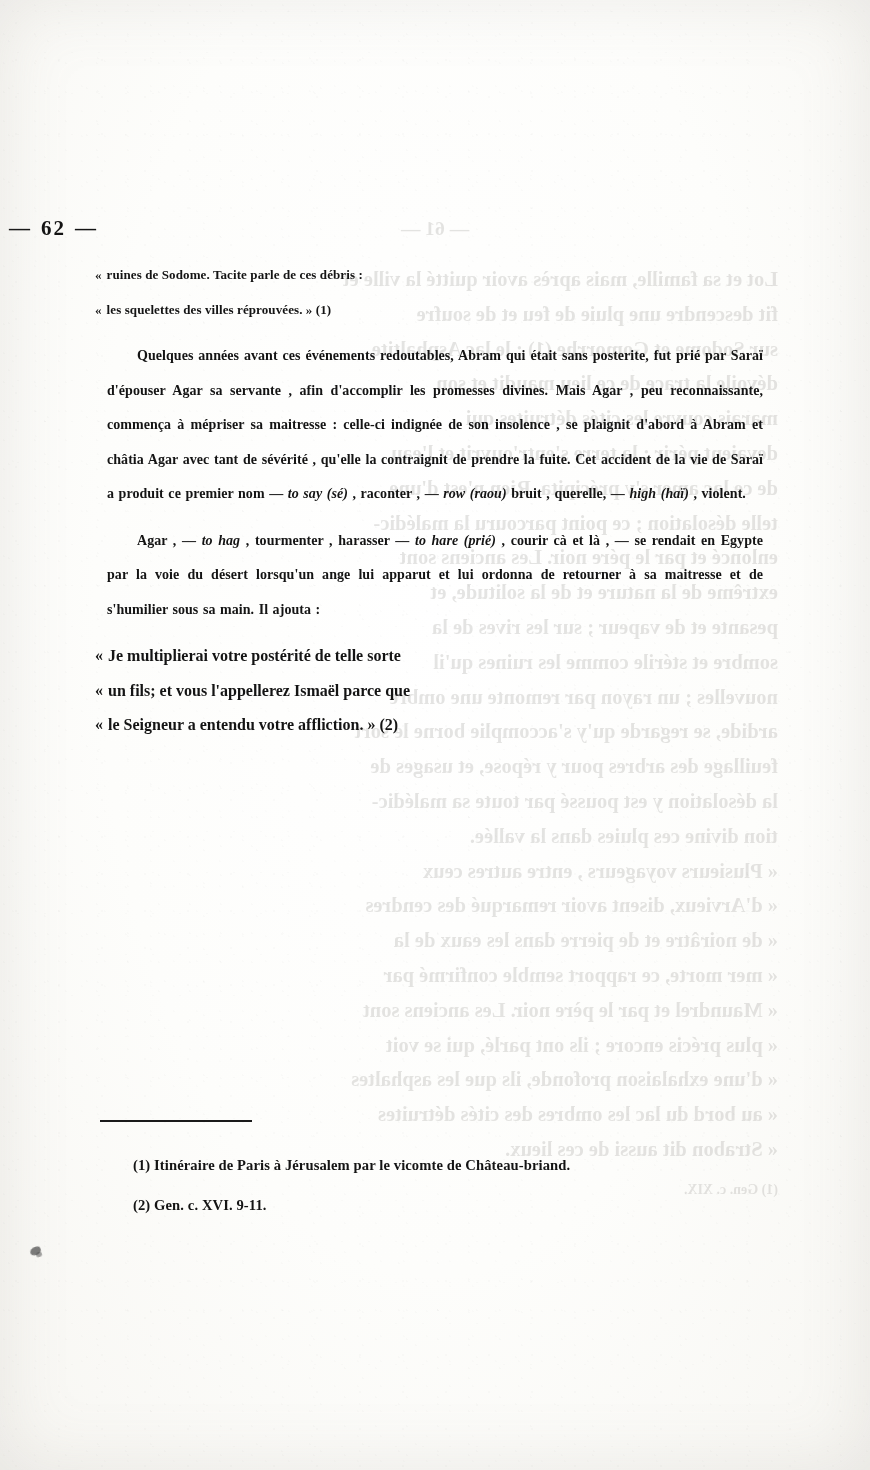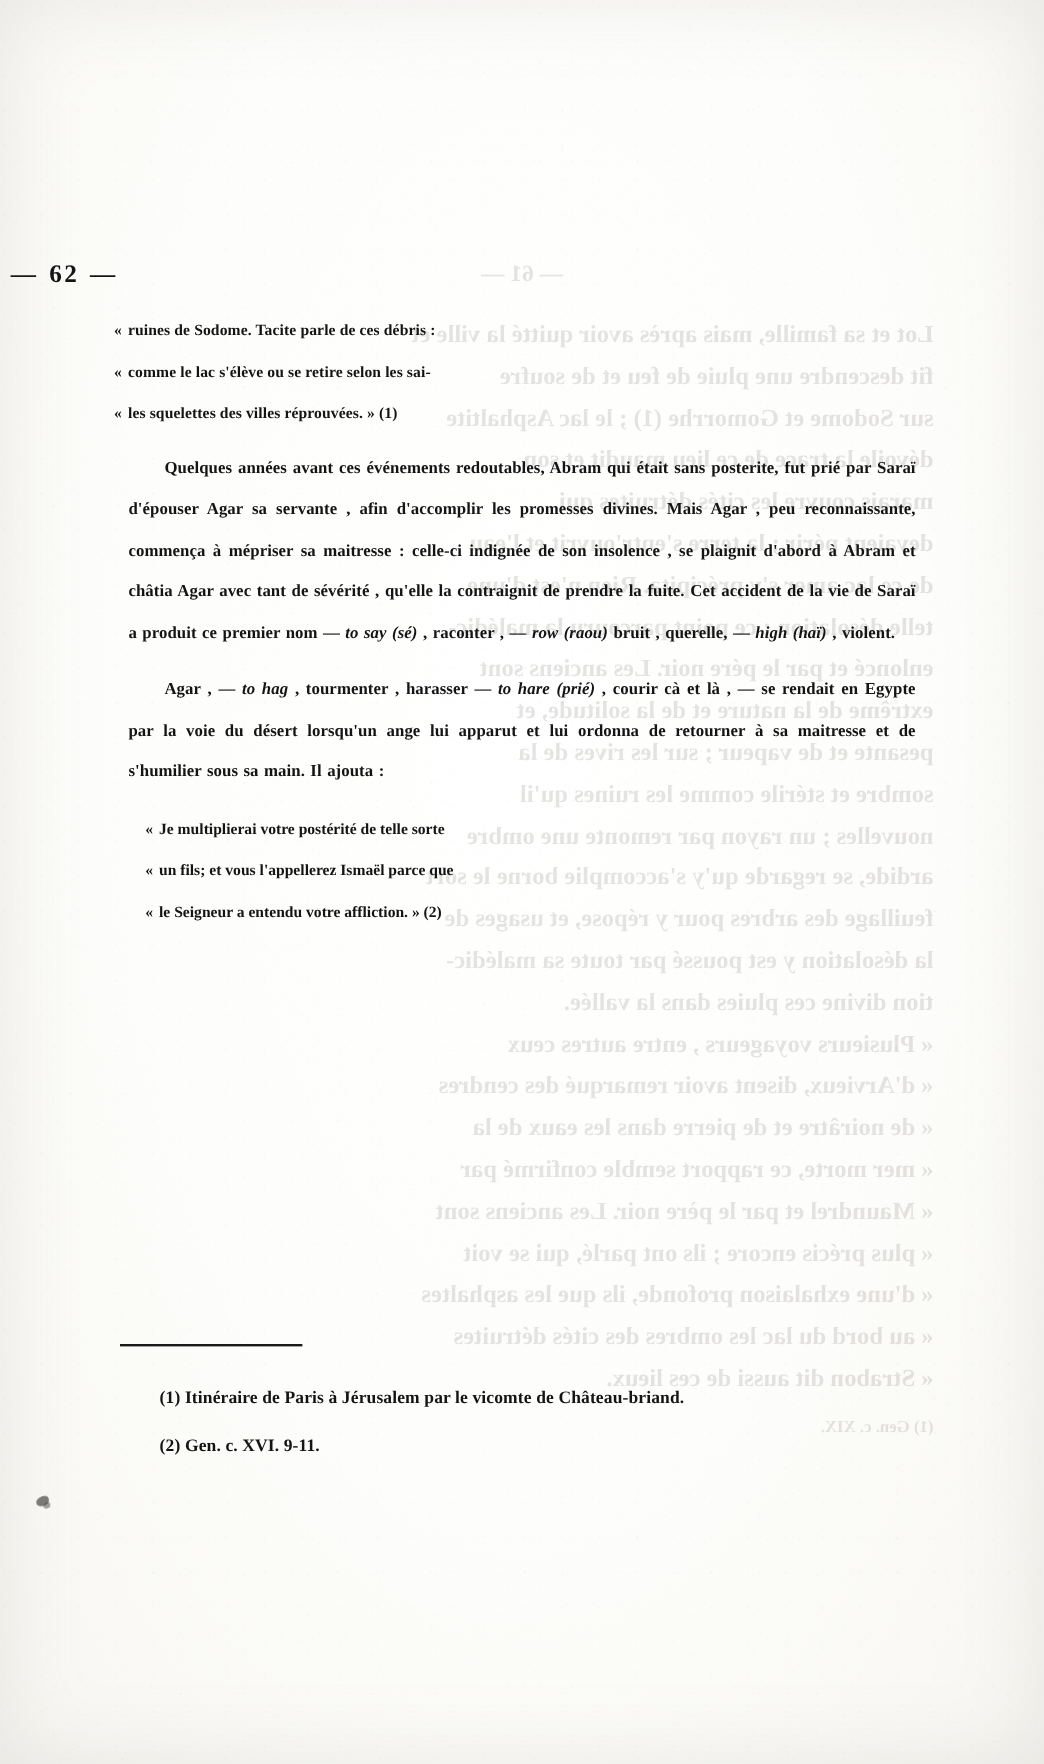--- a/index.html
+++ b/index.html
@@ -127,24 +127,23 @@
     line-height: 34.5px;
     font-weight: bold;
     text-align: justify;
     text-indent: 30px;
     letter-spacing: .05px;
     word-spacing: 1px;
   }
   p.para em { font-style: italic; font-weight: bold; }
 
   .quote-block2 {
-    font-size: 13px;
+    font-size: 16px;
     line-height: 34.5px;
     font-weight: bold;
-    margin-left: 26px;
   }
   .quote-block2 .qline { white-space: nowrap; }
 
   .rule {
     position: absolute;
     left: 100px;
     top: 1120px;
     width: 152px;
     height: 2.4px;
     background: #1a1a1a;
@@ -225,21 +224,20 @@
 <div id="content">
 
   <div class="page-num">
     <span class="dash">—</span><span>62</span><span class="dash">—</span>
   </div>
 
   <div class="column">
 
     <div class="blockquote" id="quote-first">
         <div class="qline"><span class="gm">«</span><span>ruines de Sodome. Tacite parle de ces débris :</span></div>
-        <div class="qline"><span class="gm">«</span><span>comme le lac s'élève ou  se retire selon les sai-</span></div>
         <div class="qline"><span class="gm">«</span><span>les squelettes des  villes réprouvées. »  (1)</span></div>
       </div>
 
     <p class="para" id="para-1"><span>Quelques années avant ces événements redoutables, Abram qui était sans posterite, fut prié par Saraï d'épouser Agar sa servante , afin d'accomplir les promesses divines. Mais Agar , peu reconnaissante, commença à  mépriser sa maitresse : celle-ci indignée de  son insolence , se plaignit d'abord à Abram et châtia Agar avec tant de sévérité , qu'elle la contraignit de prendre la fuite. Cet accident de la vie de Saraï a produit ce premier nom — </span><em>to say (sé)</em><span> , raconter , — </span><em>row (raou)</em><span> bruit , querelle, — </span><em>high (haï)</em><span> , violent.</span></p>
 
     <p class="para" id="para-2"><span>Agar , — </span><em>to hag</em><span> , tourmenter ,  harasser — </span><em>to hare (prié)</em><span> , courir cà et là , — se rendait en Egypte par la  voie du désert  lorsqu'un ange lui apparut et lui ordonna de retourner à sa maitresse et de s'humilier sous sa  main.  Il ajouta :</span></p>
 
     <div class="quote-block2" id="quote-second">
         <div class="qline"><span class="gm">«</span><span>Je multiplierai votre postérité  de telle sorte</span></div>
         <div class="qline"><span class="gm">«</span><span>un fils; et  vous l'appellerez Ismaël parce que</span></div>

